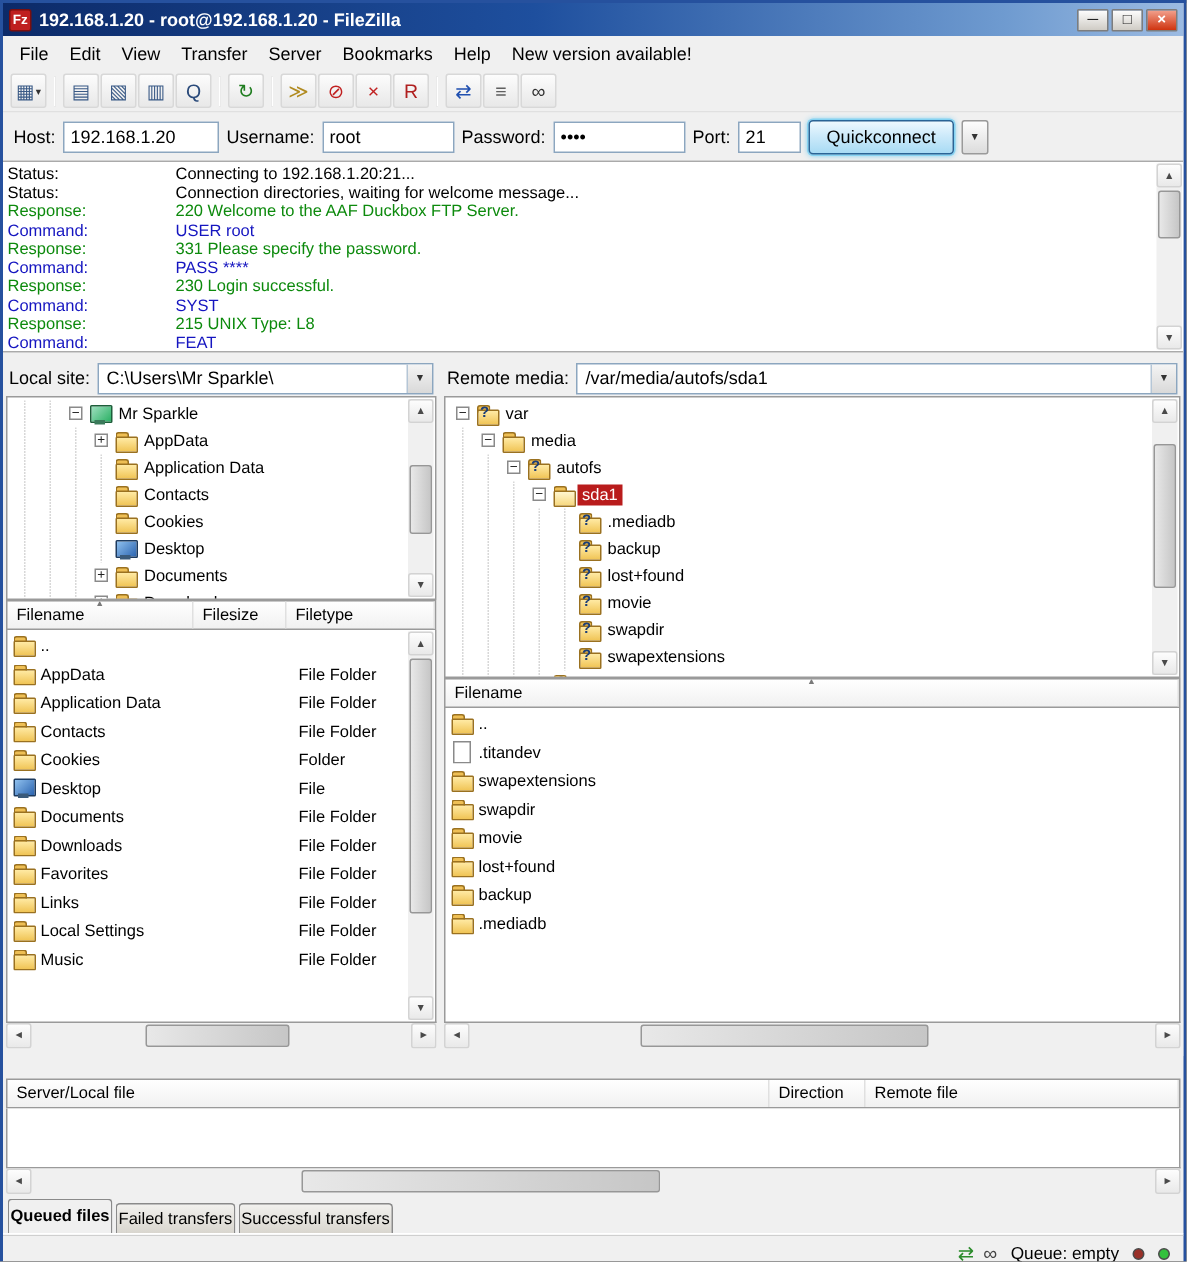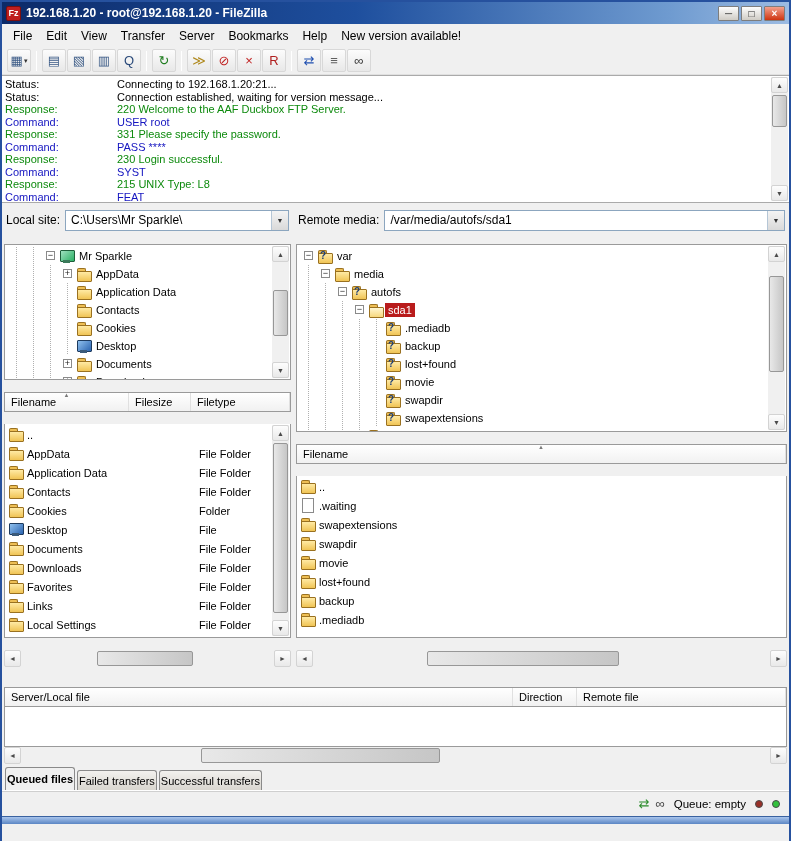--- a/index.html
+++ b/index.html
@@ -53,21 +53,21 @@
     background:linear-gradient(#fdfdfd,#e9e9e9);border:1px solid #d3d3d3;border-radius:2px;}
   .hscroll .sarr{height:17px;}
   .strack{flex:1;position:relative;}
   .sthumb{position:absolute;border:1px solid #979797;border-radius:2px;background:linear-gradient(90deg,#e8e8e8,#c6c6c6);}
   .vscroll .sthumb{left:1px;right:1px;}
   .hscroll .sthumb{top:1px;bottom:1px;}
   
   .splitter{height:5px;flex:none;background:#f0f0f0;}
   .main{height:459px;flex:none;display:flex;background:#f0f0f0;}
   .vsplit{width:5px;flex:none;background:#f0f0f0;}
-  .pane{display:flex;flex-direction:column;min-width:0;gap:12px;}
+  .pane{display:flex;flex-direction:column;min-width:0;}
   .pane.local{width:287px;flex:none;margin-left:2px;}
   .pane.remote{flex:1;margin-right:2px;}
   .site-row{height:24px;flex:none;display:flex;align-items:center;gap:5px;padding:0 2px;font-size:12px;}
   .site-row .lbl{flex:none;white-space:nowrap;}
   .combo{flex:1;height:21px;border:1px solid #8ca6bf;background:#fff;display:flex;align-items:center;
     font-size:12px;padding-left:5px;overflow:hidden;white-space:nowrap;}
   .combo-arrow{margin-left:auto;width:17px;align-self:stretch;background:linear-gradient(#f4f4f4,#d9d9d9);
     border-left:1px solid #b5c6d6;display:flex;align-items:center;justify-content:center;font-size:7px;color:#333;flex:none;}
   
   .tree{position:relative;background:#fff;border:1px solid #9a9a9a;overflow:hidden;padding:2px 18px 0 3px;flex:none;}
@@ -197,30 +197,42 @@
         <span class="tglyph" style="color: rgb(32, 80, 176);">⇄</span>
       </span>
       <span class="tbtn">
         <span class="tglyph" style="color: rgb(96, 96, 96);">≡</span>
       </span>
       <span class="tbtn">
         <span class="tglyph" style="color: rgb(51, 51, 51);">∞</span>
       </span>
     </div>
 
+  <div class="quickbar">
+    <span class="lbl">Host:</span>
+    <input class="in-host" value="192.168.1.20" style="">
+    <span class="lbl">Username:</span>
+    <input class="in-user" value="root" style="">
+    <span class="lbl">Password:</span>
+    <input class="in-pass" value="••••" style="">
+    <span class="lbl">Port:</span>
+    <input class="in-port" value="21" style="">
+    <button class="qc-btn">Quickconnect</button>
+    <span class="qc-drop">▼</span>
+  </div>
 
   <div class="log">
     <div>
         <div class="log-line status">
           <span class="log-type">Status:</span>
           <span class="log-text">Connecting to 192.168.1.20:21...</span>
         </div>
         <div class="log-line status">
           <span class="log-type">Status:</span>
-          <span class="log-text">Connection established, waiting for version message...</span>
+          <span class="log-text">Connection directories, waiting for welcome message...</span>
         </div>
         <div class="log-line response">
           <span class="log-type">Response:</span>
           <span class="log-text">220 Welcome to the AAF Duckbox FTP Server.</span>
         </div>
         <div class="log-line command">
           <span class="log-type">Command:</span>
           <span class="log-text">USER root</span>
         </div>
         <div class="log-line response">
@@ -618,21 +630,21 @@
       <div class="list-body">
           <div class="list-row">
             <span class="cell name-w">
               <span class="ic folder folder"></span>
               <span>..</span>
             </span>
           </div>
           <div class="list-row">
             <span class="cell name-w">
               <span class="ic file"></span>
-              <span>.waiting</span>
+              <span>.titandev</span>
             </span>
           </div>
           <div class="list-row">
             <span class="cell name-w">
               <span class="ic folder folder"></span>
               <span>swapextensions</span>
             </span>
           </div>
           <div class="list-row">
             <span class="cell name-w">

